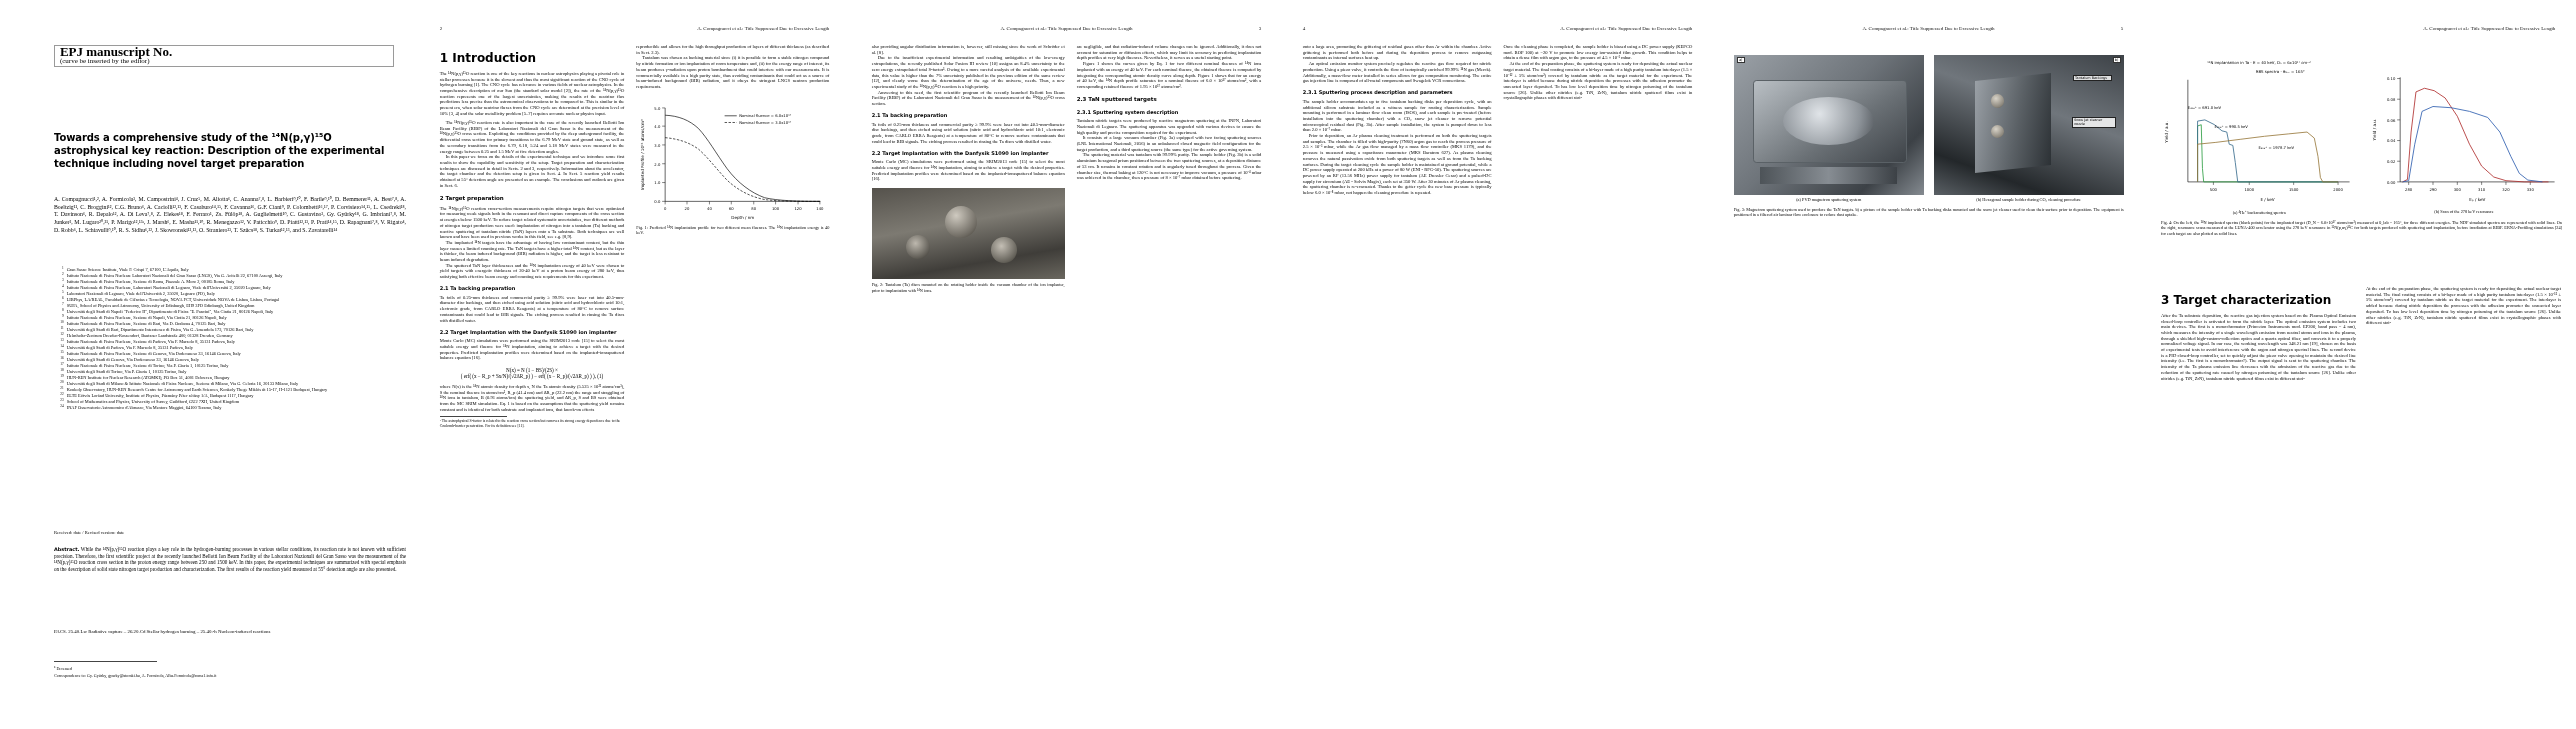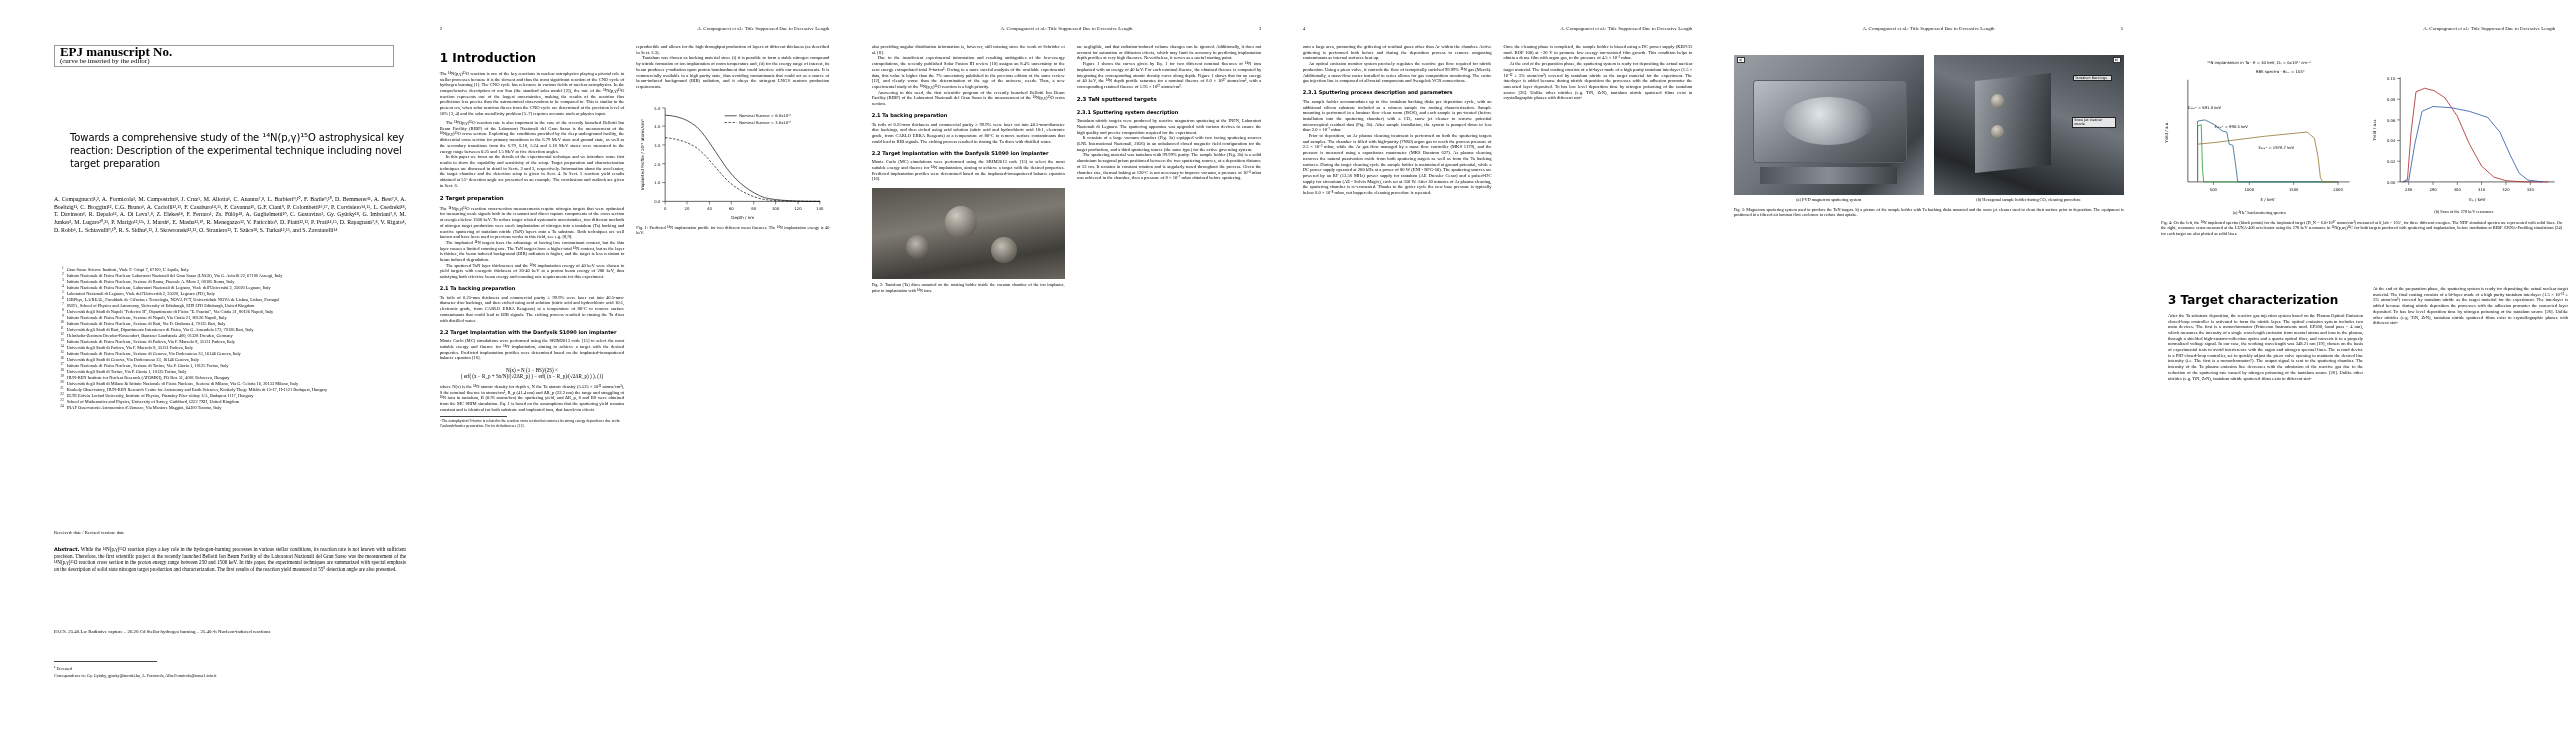--- a/index.html
+++ b/index.html
@@ -33,22 +33,22 @@
   
   .epjbox{
     position:absolute;left:36px;top:45px;width:340px;height:22px;
     border:0.7px solid #9a9a9a;box-sizing:border-box;padding:2.4px 4.9px;
   }
   .epjbox .l1{font-weight:bold;font-size:13px;line-height:8.5px;}
   .epjbox .l2{font-size:7px;line-height:8.5px;}
 
   .ptitle{
     position:absolute;left:36px;top:132px;width:352px;
-    font-family:"DejaVu Sans",sans-serif;font-weight:normal;
-    font-size:10px;line-height:12.8px;letter-spacing:-0.1px;margin-left:16px;
+    font-family:"DejaVu Sans",sans-serif;font-weight:bold;
+    font-size:10px;line-height:12.8px;letter-spacing:-0.1px;
   }
   .authors{
     position:absolute;left:36px;top:196px;width:352px;
     font-size:5.8px;line-height:7.7px;text-align:justify;
   }
   .affils{
     position:absolute;left:36px;top:267px;width:352px;
     font-size:4.4px;line-height:5.8px;
   }
   .affils .row{display:flex;margin-bottom:0.2px;}
@@ -526,21 +526,21 @@
             <path d="M60,212 L68,208 L74,130 L82,64 L96,58 L112,62 L130,74 L150,104 L170,150 L190,186 L210,204 L230,210 L260,212 L300,212" fill="none" stroke="#b03030" stroke-width="1.4"></path>
 
             <path d="M60,212 L70,210 L80,150 L92,96 L110,88 L140,90 L170,96 L200,106 L220,130 L238,170 L252,198 L266,209 L290,212" fill="none" stroke="#3060b0" stroke-width="1.4"></path>
           </svg>
           <div class="subcap">(b) Scan of the 278 keV resonance</div>
         </div>
       </div>
       <div class="cap" style="margin-top:4.9px">Fig. 4: On the left, the ¹⁴N implanted spectra (black points) for the implanted target (D_N = 6.0×10¹⁷ atoms/cm²) measured at θ_lab = 165°, for three different energies. The NDF simulated spectra are represented with solid lines. On the right, resonance scans measured at the LUNA-400 accelerator using the 278 keV resonance in ¹⁵N(p,αγ)¹²C for both targets produced with sputtering and implantation, before irradiation at BIBF. ERNA-Profiling simulations [24] for each target are also plotted as solid lines.</div>
     </div>
 
-    <div style="position:absolute;left:23px;top:286px;width:401px;display:flex;gap:10px;">
+    <div style="position:absolute;left:16px;top:286px;width:401px;display:flex;gap:10px;">
       <div style="width:195px">
         <div class="h1">3 Target characterization</div>
         <p class="b ni">After the Ta substrate deposition, the reactive gas injection system based on the Plasma Optical Emission closed-loop controller is activated to form the nitride layer. The optical emission system includes two main devices. The first is a monochromator (Princeton Instruments mod. EP200, band pass = 4 nm), which measures the intensity of a single wavelength emission from neutral atoms and ions in the plasma, through a shielded high-custom-collection optics and a quartz optical fiber, and converts it to a properly normalized voltage signal. In our case, the working wavelength was 348.21 nm [19], chosen on the basis of experimental tests to avoid interference with the argon and nitrogen spectral lines. The second device is a PID closed-loop controller, set to quickly adjust the piezo valve opening to maintain the desired line intensity (i.e. The first is a monochromator?). The output signal is sent to the sputtering chamber. The intensity of the Ta plasma emission line decreases with the admission of the reactive gas due to the reduction of the sputtering rate caused by nitrogen poisoning of the tantalum source [26]. Unlike other nitrides (e.g. TiN, ZrN), tantalum nitride sputtered films exist in different stoi-</p>
       </div>
       <div style="width:195px">
         <p class="b ni">At the end of the preparation phase, the sputtering system is ready for depositing the actual nuclear target material. The final coating consists of a bi-layer made of a high purity tantalum interlayer (1.5 × 10⁻¹² ± 5% atom/cm²) covered by tantalum nitride as the target material for the experiment. The interlayer is added because during nitride deposition the processes with the adhesion promoter the unreacted layer deposited. To has low level deposition time by nitrogen poisoning of the tantalum source [26]. Unlike other nitrides (e.g. TiN, ZrN), tantalum nitride sputtered films exist in crystallographic phases with different stoi-</p>
       </div>
     </div>
   </div>
 

